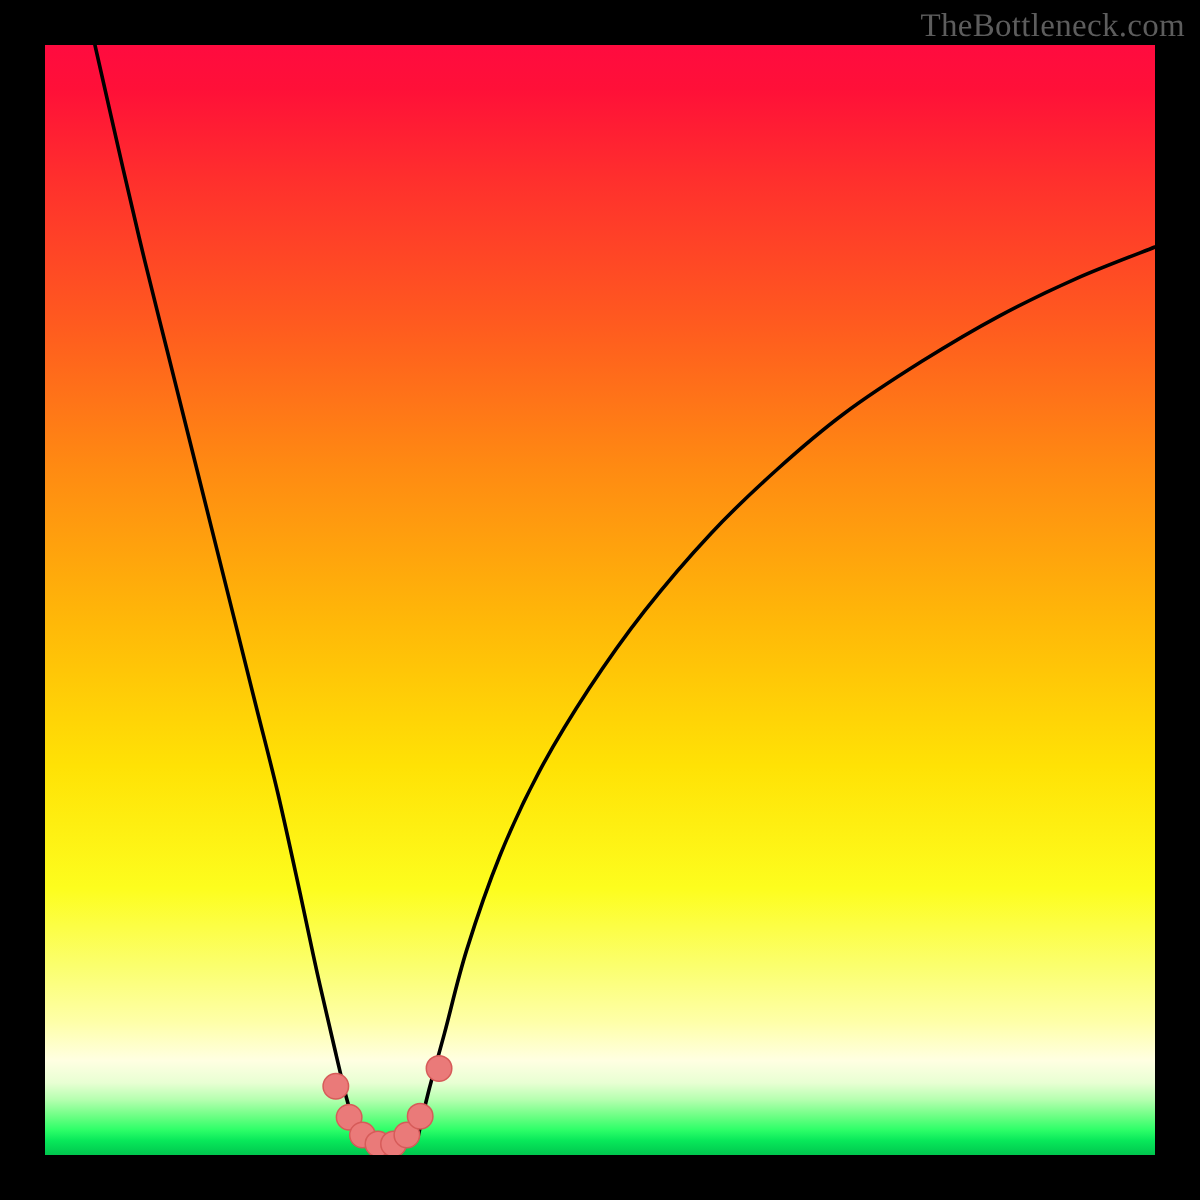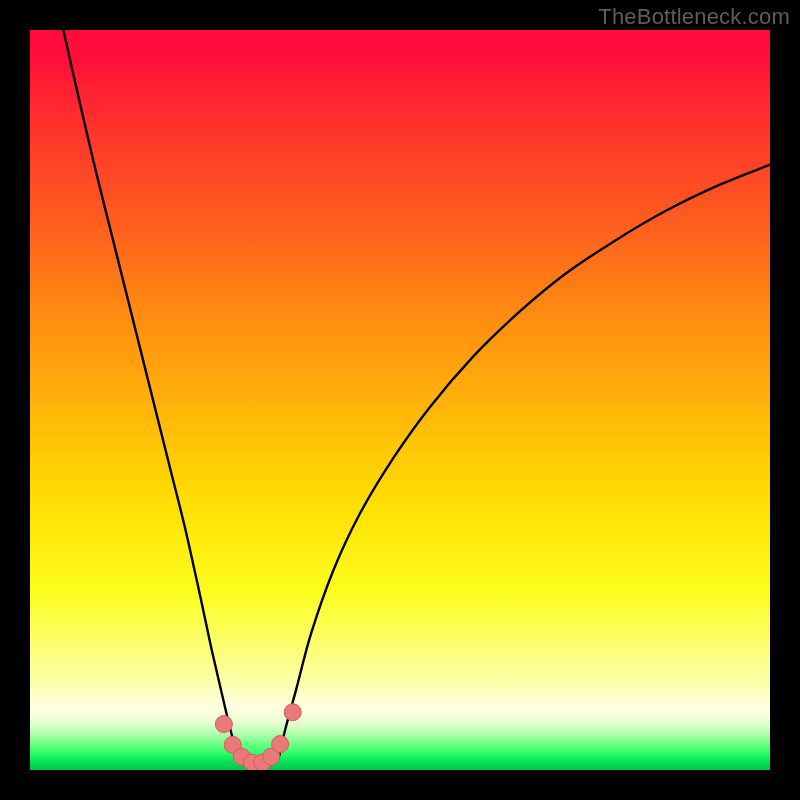--- a/index.html
+++ b/index.html
@@ -8,20 +8,21 @@
     width: 800px;
     height: 800px;
     background: #000;
     overflow: hidden;
     font-family: Arial, Helvetica, sans-serif;
   }
   .frame {
     position: absolute;
     inset: 0;
     background: #000;
+    font-family: Liberation Serif, serif;
   }
   .plot {
     position: absolute;
     left: 30px;
     top: 30px;
     width: 740px;
     height: 740px;
     overflow: hidden;
   }
   .gradient {

